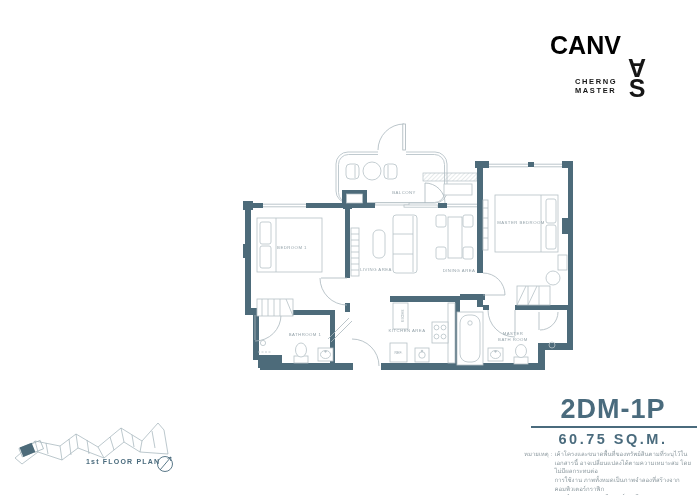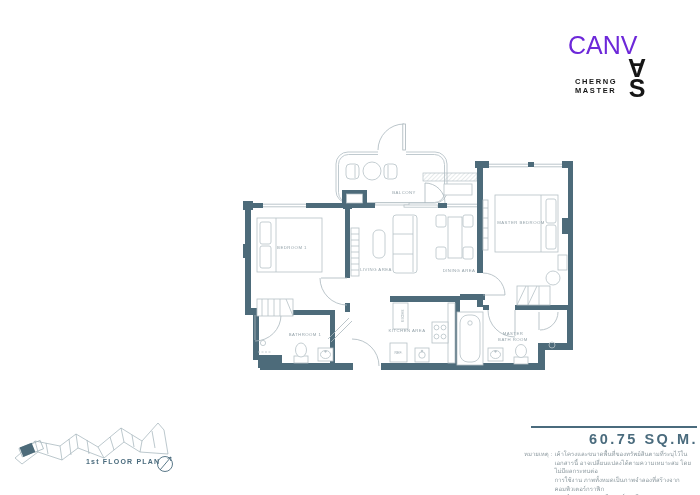--- a/index.html
+++ b/index.html
@@ -1,29 +1,29 @@
 <!DOCTYPE html>
 <html><head>
 <meta charset="utf-8">
 <style>
   html,body{margin:0;padding:0;background:#f4f4f2;}
   #stage{position:relative;width:700px;height:495px;background:#ffffff;overflow:hidden;
          font-family:"Liberation Sans","DejaVu Sans",sans-serif;}
   
-  .logo-row{position:absolute;left:568px;top:33px;font-weight:400;font-size:25px;
-            letter-spacing:0px;color:#6d28d9;line-height:1;}
+  .logo-row{position:absolute;left:550px;top:33px;font-weight:700;font-size:25px;
+            letter-spacing:0px;color:#000000;line-height:1;}
   .logo-vert{position:absolute;width:22px;text-align:center;font-weight:800;font-size:25px;
              color:#161616;line-height:1;}
   .logo-sub{position:absolute;left:575px;font-weight:700;font-size:7.5px;letter-spacing:1.6px;
             color:#161616;line-height:1;}
   
   .unit-code{position:absolute;left:528px;top:394px;width:170px;text-align:center;
              font-weight:700;font-size:27px;letter-spacing:1px;color:#4a6b7d;}
   .unit-rule{position:absolute;left:531px;top:426px;width:166px;height:2px;background:#4a6b7d;}
-  .unit-area{position:absolute;left:528px;top:431px;width:170px;text-align:right;
+  .unit-area{position:absolute;left:528px;top:431px;width:170px;text-align:center;
              font-weight:700;font-size:14.5px;letter-spacing:2.5px;color:#4a6b7d;}
   .remark{position:absolute;left:524px;top:450px;width:175px;font-size:6px;line-height:1.45;
           color:#8a979d;}
   .remark table{border-collapse:collapse;}
   .remark td{vertical-align:top;padding:0;font-size:6px;color:#8a979d;}
   .remark td.lbl{white-space:nowrap;padding-right:2px;}
   
   .keyplan-caption{position:absolute;left:86px;top:458px;font-weight:700;font-size:7px;
                    letter-spacing:1.2px;color:#4a6b7d;}
   svg{position:absolute;overflow:visible;}
@@ -280,20 +280,21 @@
     </g>
     <rect x="9" y="27" width="13" height="10" transform="rotate(-22 15 32)" fill="#4d6b7a"></rect>
     <g stroke="#4a6b7d" fill="none" stroke-width="0.9">
       <circle cx="153" cy="46" r="7.5"></circle>
       <line x1="148" y1="52" x2="159" y2="39"></line>
       <path d="M 159,39 L 155.5,40.5 M 159,39 L 158.5,43" stroke-width="0.8"></path>
     </g>
   </svg>
   <div class="keyplan-caption">1st FLOOR PLAN</div>
 
+  <div class="unit-code">2DM-1P</div>
   <div class="unit-rule"></div>
   <div class="unit-area">60.75 SQ.M.</div>
 
   <div class="remark">
     <table>
       <tbody>
           <tr>
         <td class="lbl">หมายเหตุ</td>
         <td class="lbl">:</td>
         <td>เค้าโครงและขนาดพื้นที่ของทรัพย์สินตามที่ระบุไว้ในเอกสารนี้ อาจเปลี่ยนแปลงได้ตามความเหมาะสม โดยไม่มีผลกระทบต่อ</td>

